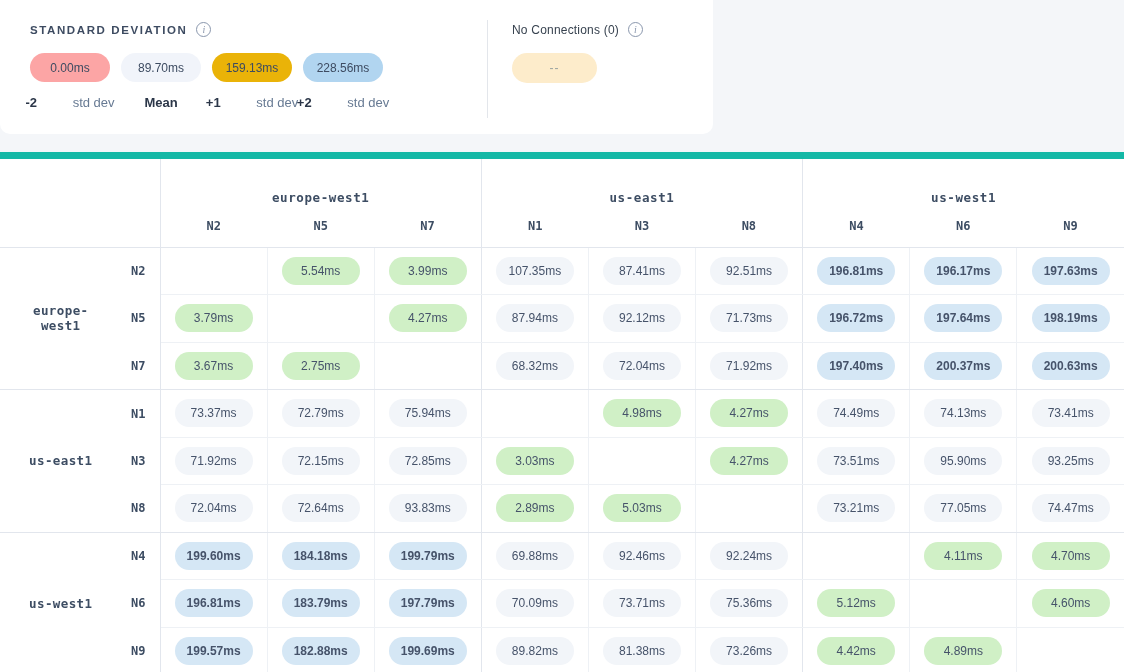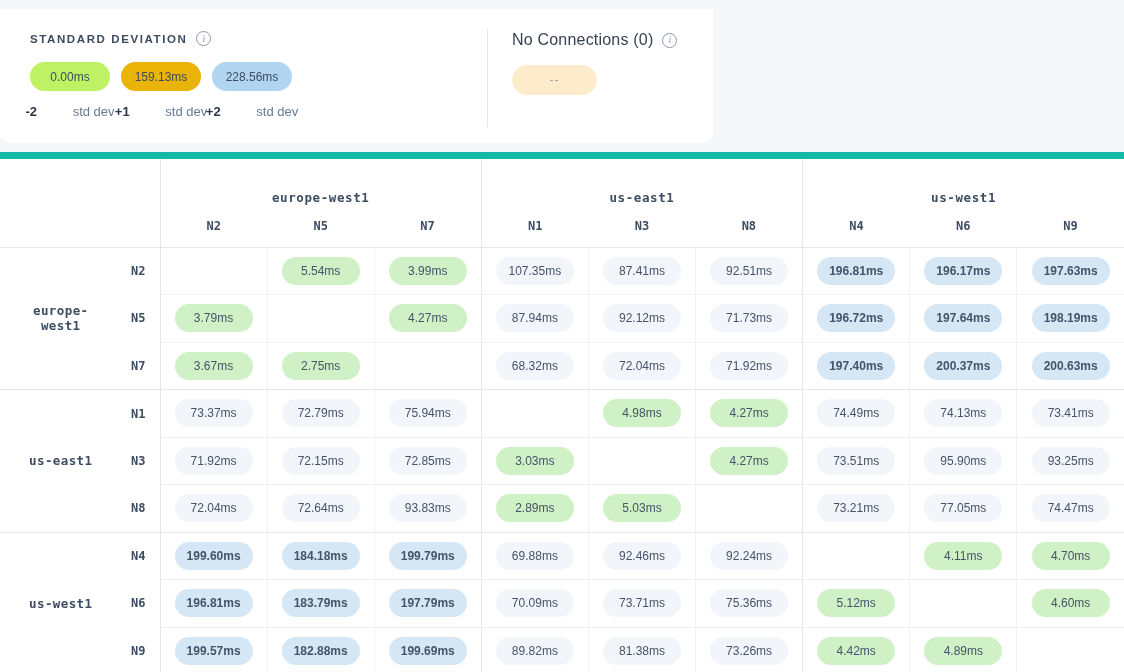--- a/index.html
+++ b/index.html
@@ -6,36 +6,36 @@
   html, body { margin: 0; padding: 0; }
   body {
     width: 1124px; height: 672px; overflow: hidden; position: relative;
     background: var(--page-bg, #f4f6f9);
     font-family: "Liberation Sans", sans-serif;
     color: #3d4b61;
   }
 
   
   .legend-card {
-    position: absolute; top: 9px; left: 0;
+    position: absolute; top: 0; left: 0;
     width: 713px; height: 134px;
     background: #ffffff;
     border-radius: 0 0 10px 10px;
     display: flex;
   }
   .legend-left { padding: 22px 0 0 30px; width: 487px; }
   .legend-divider { width: 1px; background: #e3e6eb; margin: 20px 0 16px 0; }
   .legend-right { padding: 22px 0 0 24px; flex: 1; }
 
   .title-row { display: flex; align-items: center; gap: 9px; }
   .legend-title {
     font-size: 11.5px; font-weight: bold; letter-spacing: 1.6px;
     color: #3d4b61;
   }
-  .nc-title { font-size: 16px; color: #37424f; letter-spacing: 0.2px; }
+  .nc-title { font-size: 12px; color: #37424f; letter-spacing: 0.2px; }
 
   .info-icon {
     width: 15px; height: 15px; border: 1.4px solid #8a97ad; border-radius: 50%;
     color: #8a97ad; font-size: 10px; font-style: italic; font-family: "Liberation Serif", serif;
     display: inline-flex; align-items: center; justify-content: center;
     line-height: 1; cursor: pointer; flex: 0 0 auto;
   }
 
   .legend-items { display: flex; gap: 11px; margin-top: 16px; }
   .litem { display: flex; flex-direction: column; align-items: center; width: 80px; }
@@ -111,23 +111,29 @@
 <body>
 
 <div class="legend-card">
   <div class="legend-left">
     <div class="title-row">
       <span class="legend-title">STANDARD DEVIATION</span>
       <span class="info-icon">i</span>
     </div>
     <div class="legend-items" id="legend-items">
         <div class="litem">
-     <div class="lpill" style="background:#bef264">0.00ms</div>
+     <div class="lpill" style="background:#fca5a5">0.00ms</div>
      <div class="llabel">
        <span class="lb">-2</span> <span class="lm">std dev</span>
+     </div>
+   </div>
+        <div class="litem">
+     <div class="lpill" style="background:#f1f4fa">89.70ms</div>
+     <div class="llabel">
+       <span class="lb">Mean</span>
      </div>
    </div>
         <div class="litem">
      <div class="lpill" style="background:#eab308">159.13ms</div>
      <div class="llabel">
        <span class="lb">+1</span> <span class="lm">std dev</span>
      </div>
    </div>
         <div class="litem">
      <div class="lpill" style="background:#b1d5f0">228.56ms</div>

